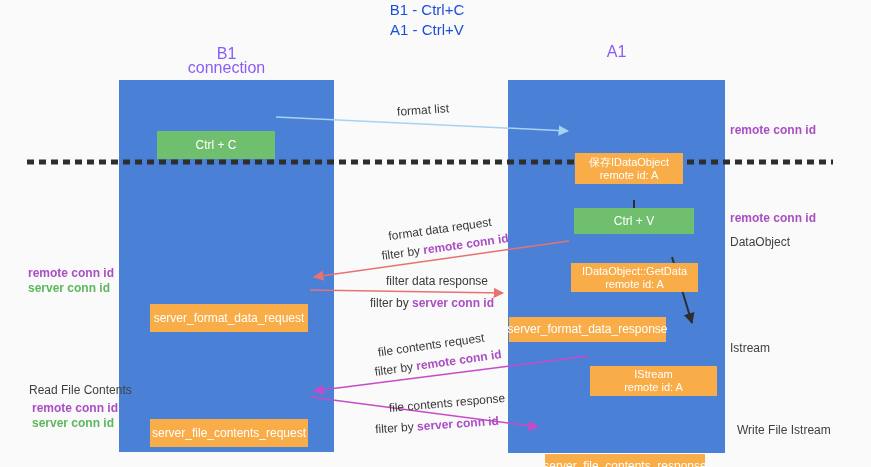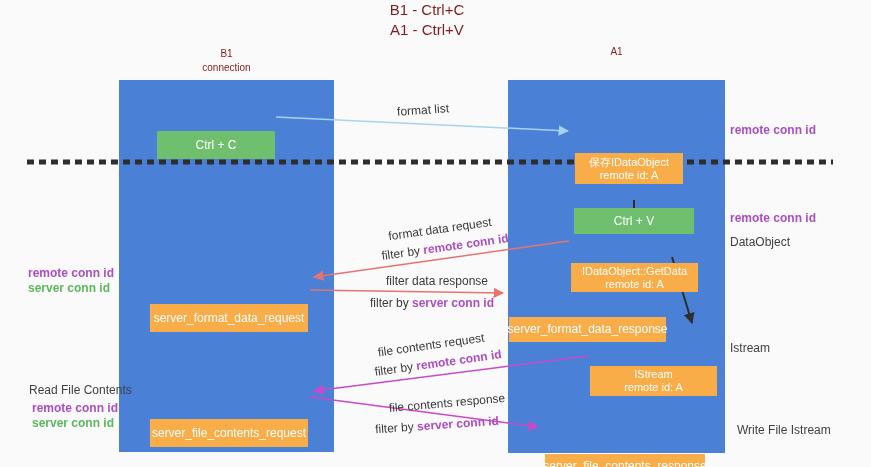--- a/index.html
+++ b/index.html
@@ -14,27 +14,27 @@
     background: #fafafa;
     overflow: hidden;
   }
   .abs { position: absolute; }
 
   .title {
     left: 0; top: 7; width: 854px;
     text-align: center;
     font-size: 15px;
     line-height: 20px;
-    color: #7f1d1d;
+    color: #1d4ed8;
   }
   .col-header {
     text-align: center;
-    font-size: 10px;
+    font-size: 16px;
     line-height: 14px;
-    color: #7f1d1d;
+    color: #8b5cf6;
   }
   .col-header.left  { left: 119px; top: 47px; width: 215px; }
   .col-header.right { left: 508px; top: 45px; width: 217px; }
 
   .column {
     background: var(--column-blue);
     z-index: 0;
   }
   .column.left  { left: 119px; top: 80px; width: 215px; height: 372px; }
   .column.right { left: 508px; top: 80px; width: 217px; height: 373px; }

